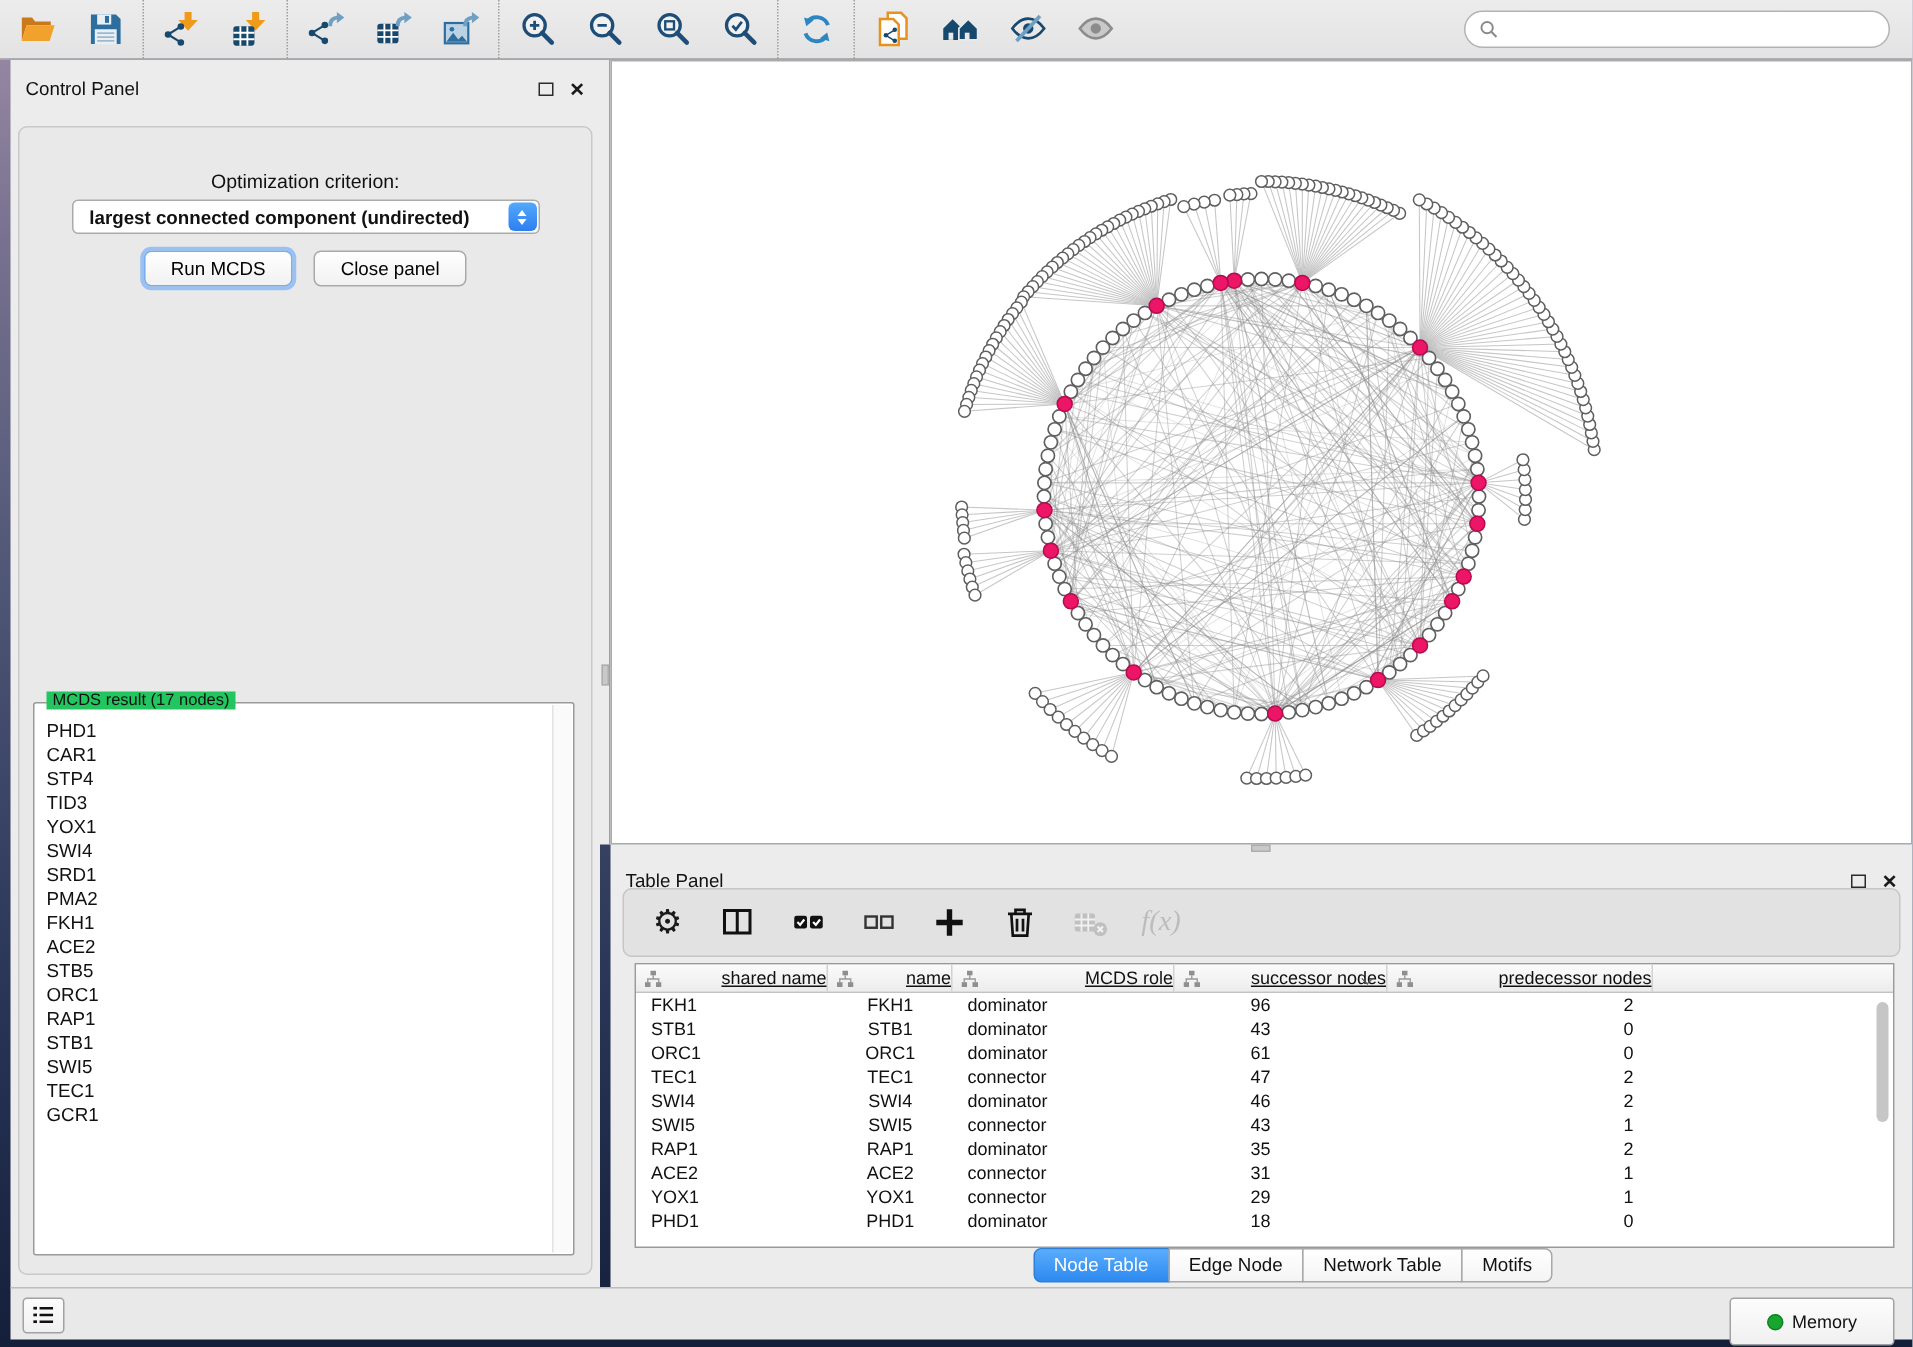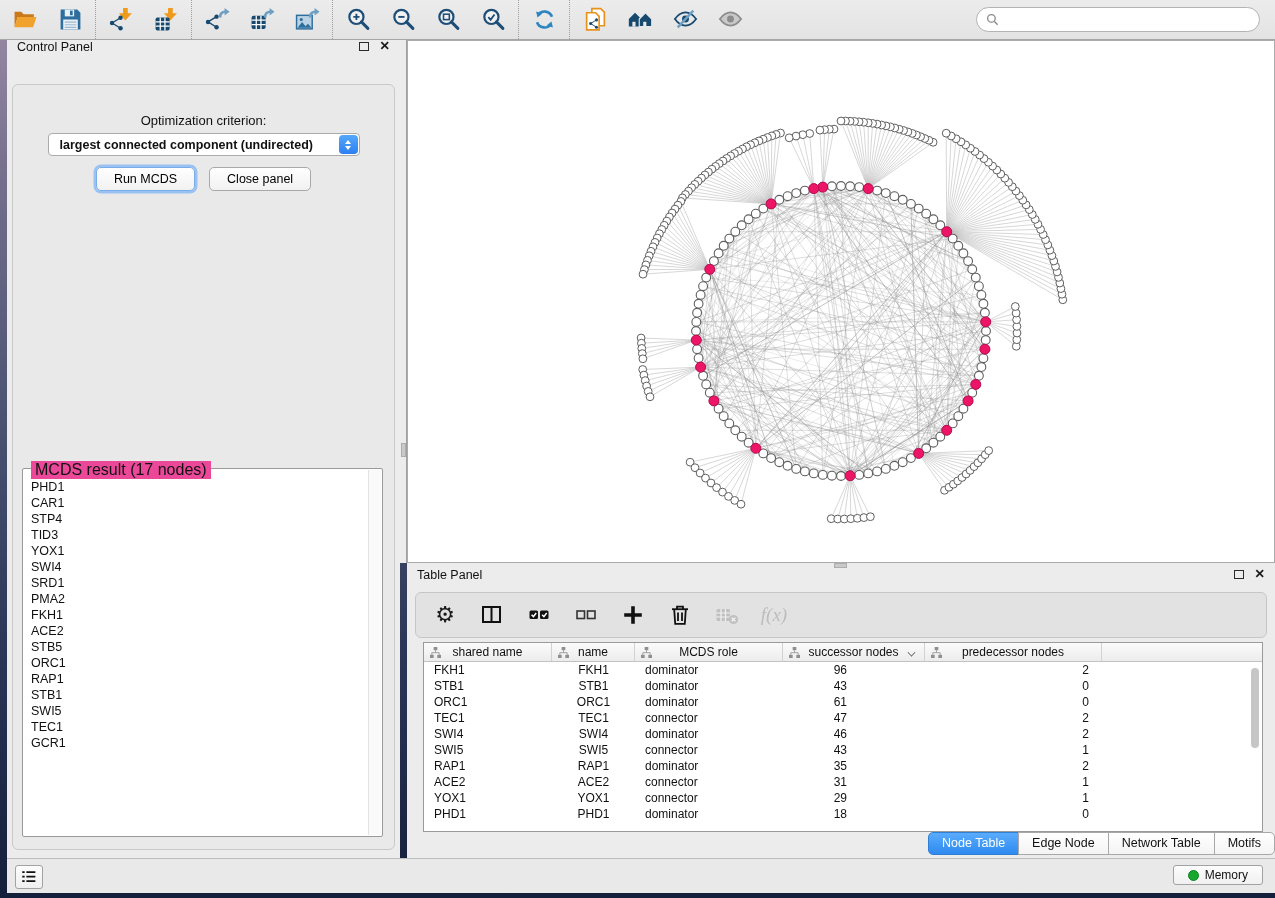--- a/index.html
+++ b/index.html
@@ -20,21 +20,21 @@
   .tgroup + .tgroup { border-left:1px dotted #9e9e9e; }
   .ticon { width:28px; height:28px; border:none; background:transparent; cursor:pointer;
     display:flex; align-items:center; justify-content:center; padding:0; }
   .search-wrap { margin-left:auto; margin-right:15px; width:284px; height:25px;
     border:1px solid #B3B3B3; border-radius:13px; background:#fff;
     display:flex; align-items:center; padding:0 9px; gap:6px; }
   .search-wrap input { border:none; outline:none; flex:1; font-size:12px;
     font-family:"Liberation Sans",sans-serif; background:transparent; }
   
   .control-panel { position:absolute; left:7px; top:40px; width:393px; height:818px; background:#ECECEC; }
-  .panel-header { height:26px; display:flex; align-items:flex-start; padding:0 10px;
+  .panel-header { height:26px; display:flex; align-items:flex-end; padding:0 10px;
     font-size:12.5px; color:#111; }
   .win-btns { margin-left:auto; display:flex; gap:11px; align-items:center; }
   .wb-float { width:10px; height:9px; border:1.4px solid #2b2b2b; display:inline-block; cursor:pointer; }
   .wb-close { font-size:12.5px; font-weight:bold; color:#1a1a1a; cursor:pointer; line-height:1; }
   .cp-tabs { position:absolute; left:50%; transform:translateX(-50%); top:33px; display:flex; z-index:3; }
   .seg-tab { font-size:12.5px; padding:3px 13px 4px; background:linear-gradient(#FFFFFF,#F4F4F4);
     border:1px solid #A8A8A8; margin-left:-1px; color:#111; cursor:pointer; white-space:nowrap; }
   .seg-tab:first-child { border-radius:5px 0 0 5px; margin-left:0; }
   .seg-tab:last-child { border-radius:0 5px 5px 0; }
   .seg-tab.active { background:linear-gradient(#5AACFC,#2E8AF0); color:#fff; border-color:#2F7FD6; }
@@ -52,22 +52,22 @@
     border-bottom:4.5px solid #fff; }
   .chev-down { width:0; height:0; border-left:3.5px solid transparent; border-right:3.5px solid transparent;
     border-top:4.5px solid #fff; }
   .btn-row { position:absolute; top:82px; width:100%; display:flex; justify-content:center; gap:14px; }
   .btn { height:24px; padding:0 17px; background:linear-gradient(#FFFFFF,#F1F1F1);
     border:1px solid #A9A9A9; border-radius:5px; font-size:12.5px;
     font-family:"Liberation Sans",sans-serif; cursor:pointer; }
   .btn.focused { box-shadow:0 0 0 2.5px rgba(90,160,250,.55); border-color:#77ADE8; }
   .result-group { position:absolute; left:9px; right:11px; top:383px; bottom:12px;
     border:1px solid #9A9A9A; border-radius:2px; background:#fff; }
-  .result-legend { position:absolute; top:-8px; left:8px; background:#ec4899; padding:0 4px;
-    font-size:16px; }
+  .result-legend { position:absolute; top:-8px; left:8px; background:#22c55e; padding:0 4px;
+    font-size:11px; }
   .result-list { position:absolute; left:8px; right:17px; top:10px; bottom:6px;
     overflow:hidden; font-size:12.5px; line-height:16px; }
   .result-scroll { position:absolute; right:1px; top:1px; bottom:1px; width:13px;
     background:#FAFAFA; border-left:1px solid #E2E2E2; }
   
   .v-splitter { position:absolute; left:400px; top:40px; width:7px; height:523px; background:#ECECEC; }
   .v-splitter .line { position:absolute; right:0; top:0; bottom:0; width:1px; background:#9F9F9F; }
   .v-splitter .grip { position:absolute; left:1px; top:403px; width:5px; height:14px;
     background:#C9C9C9; border:1px solid #ADADAD; }
   .h-splitter { position:absolute; left:407px; top:563px; width:868px; height:5px; background:#ECECEC; }
@@ -92,46 +92,46 @@
     display:flex; align-items:center; padding:0 16px; gap:21px; }
   .tp-icon { width:26px; height:26px; border:none; background:transparent; cursor:pointer;
     display:flex; align-items:center; justify-content:center; padding:0; }
   .tp-icon.dim { opacity:.55; cursor:default; }
   .gear-glyph { font-size:22px; line-height:1; color:#1a1a1a; }
   .fx { font-family:"Liberation Serif", serif; font-style:italic; font-size:19px; color:#9E9E9E; }
   .tp-table { position:absolute; left:16px; right:12px; top:74px; bottom:26px;
     background:#fff; border:1px solid #9A9A9A; overflow:hidden; }
   .thead { display:flex; height:19px; background:linear-gradient(#FBFBFB,#ECECEC);
     border-bottom:1px solid #C2C2C2; font-size:12px; }
-  .th { position:relative; display:flex; align-items:center; justify-content:center;
-    border-right:1px solid #D2D2D2; height:100%; gap:4px; cursor:pointer; }
+  .th { position:relative; display:flex; align-items:center; justify-content:flex-end;
+    border-right:1px solid #D2D2D2; height:100%; gap:4px; cursor:pointer;text-decoration:underline; }
   .th .tree-ic { position:absolute; left:6px; top:4px; }
   .th .sort-chev { position:absolute; right:9px; top:6px; width:7px; height:7px; }
   .sort-chev::after { content:""; position:absolute; left:0; top:0; width:6px; height:6px;
     border-right:1.6px solid #555; border-bottom:1.6px solid #555; transform:rotate(45deg) scale(.8); }
   .th.filler { border-right:none; flex:1; cursor:default; }
   .tr { display:flex; height:16px; line-height:16px; font-size:12px; cursor:default; }
   .td { flex:none; overflow:hidden; white-space:nowrap; }
   .td.c0 { width:128px; padding-left:10px; }
   .td.c1 { width:83px;  text-align:center; }
   .td.c2 { width:148px; padding-left:10px; }
   .td.c3 { width:142px; text-align:right; padding-right:78px; }
   .td.c4 { width:177px; text-align:right; padding-right:13px; }
   .tp-scroll { position:absolute; right:3px; top:25px; width:8px; height:80px;
     background:#C6C6C6; border-radius:4px; }
-  .bottom-tabs { position:absolute; left:0; right:0; top:264px; display:flex; justify-content:flex-end;margin-left:42px; }
+  .bottom-tabs { position:absolute; left:0; right:0; top:264px; display:flex; justify-content:center;margin-left:42px; }
   
   .status-bar { position:absolute; left:7px; right:0; top:858px; height:35px;
     background:#E9E9E9; border-top:1px solid #BDBDBD; }
   .list-btn { position:absolute; left:8px; top:6px; width:28px; height:24px;
     background:linear-gradient(#FDFDFD,#F0F0F0); border:1px solid #A2A2A2; border-radius:3px;
     display:flex; align-items:center; justify-content:center; cursor:pointer; }
-  .memory-btn { position:absolute; right:12px; top:6px; height:20px;
+  .memory-btn { position:absolute; right:12px; top:6px; height:32px;
     background:linear-gradient(#FDFDFD,#F0F0F0); border:1px solid #A2A2A2; border-radius:3px;
-    display:flex; align-items:center; gap:6px; padding:0 14px; font-size:12px; cursor:pointer; }
+    display:flex; align-items:center; gap:6px; padding:0 24px; font-size:12px; cursor:pointer; }
   .mem-dot { width:11px; height:11px; border-radius:50%; background:#17A62E; border:1px solid #0E8220; }
 </style>
 </head>
 <body>
 
 <div class="toolbar">
   <div class="tgroups" id="tgroups">
       <div class="tgroup">
         <button class="ticon">
           <svg width="25" height="25" viewBox="0 0 24 24">

